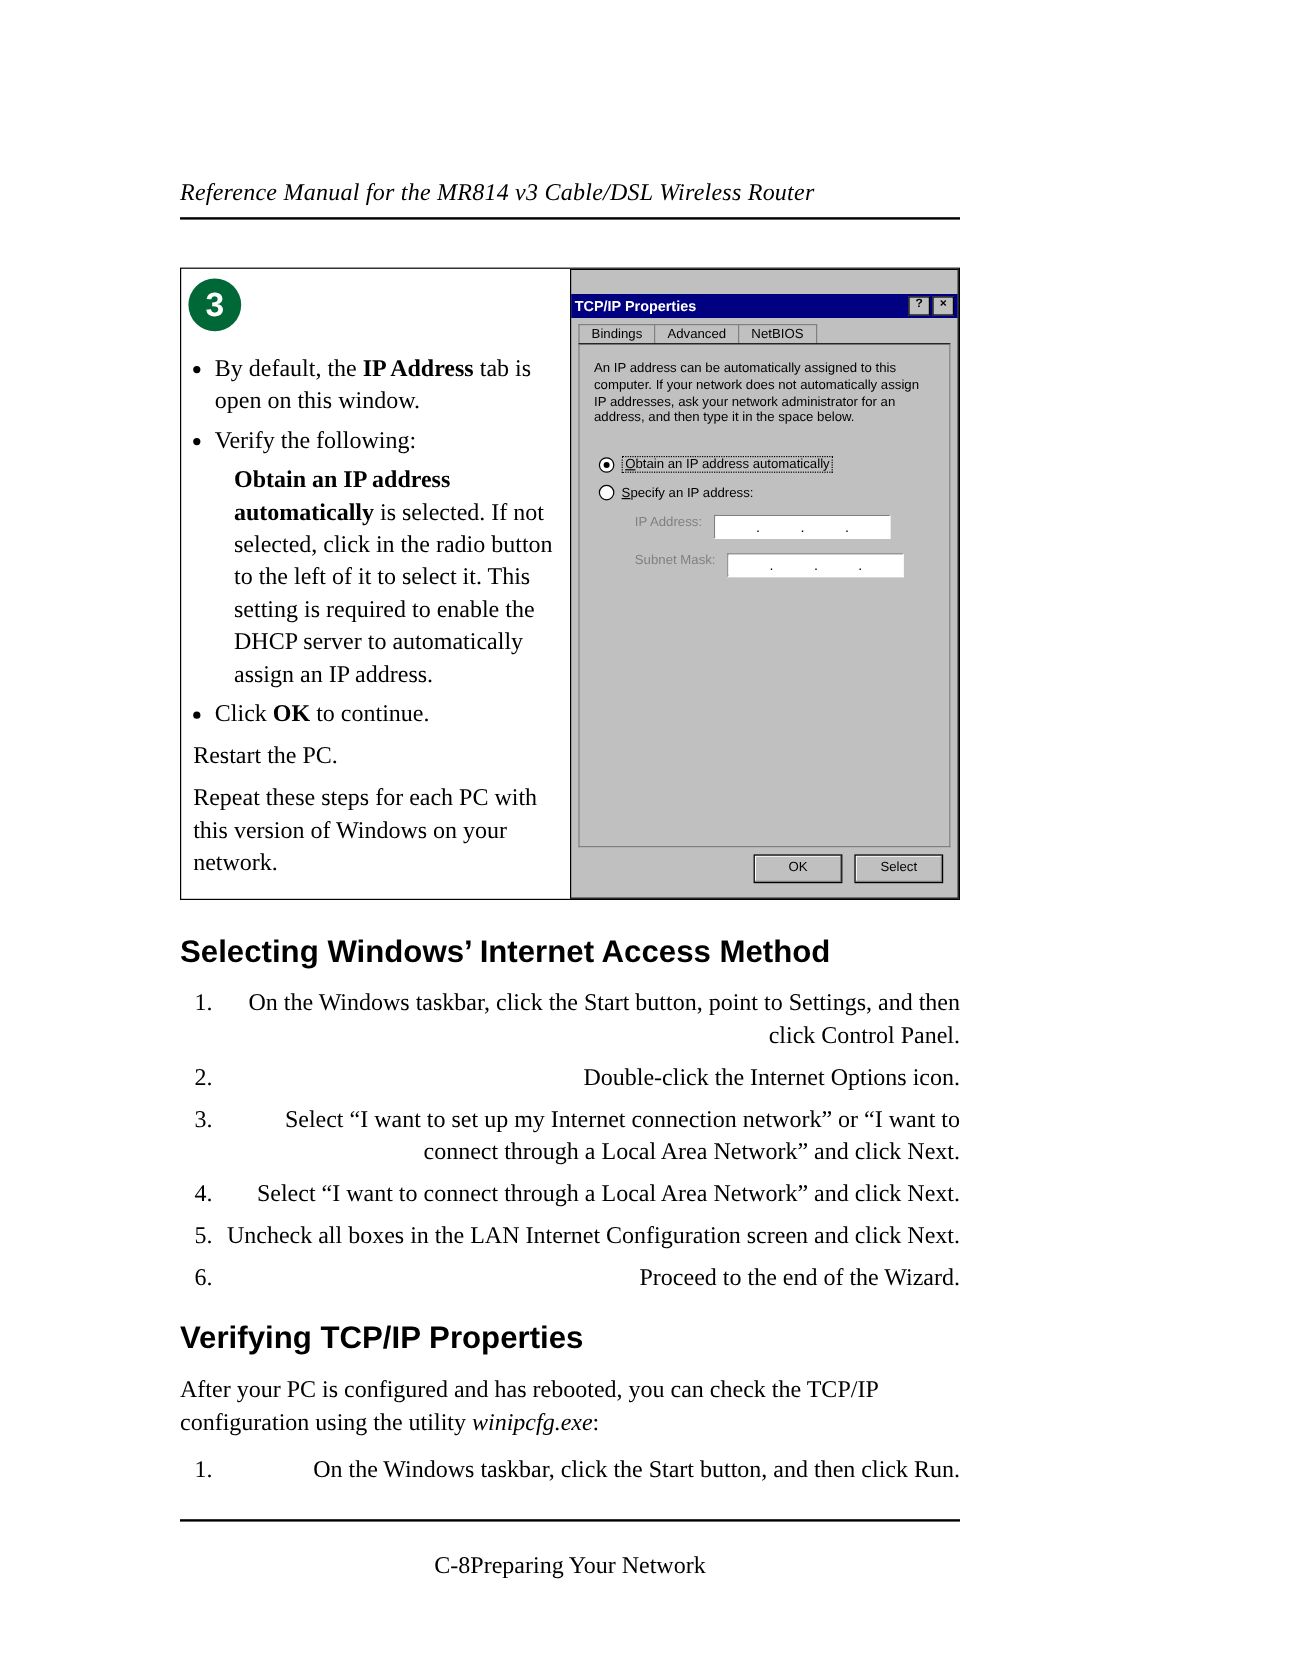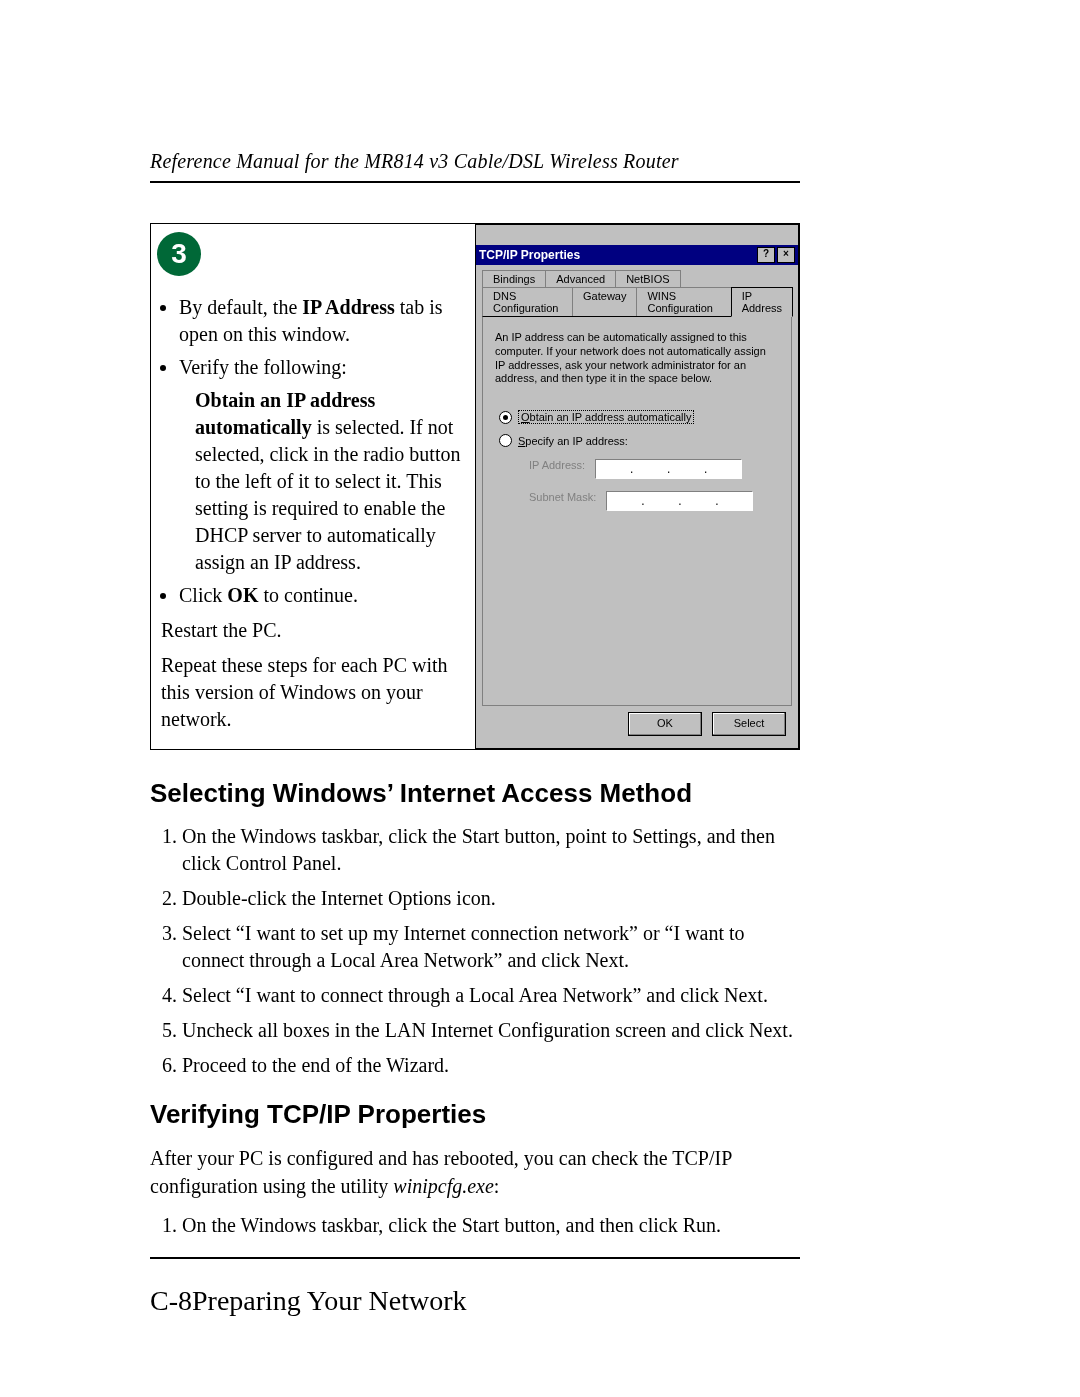--- a/index.html
+++ b/index.html
@@ -163,30 +163,30 @@
     box-shadow: inset -1px -1px 0 #808080, inset 1px 1px 0 #fff;
     font: 11px Tahoma, Arial; text-align: center; line-height: 20px;
   }
 
   
   h2.section {
     font: 700 26px Arial, Helvetica, sans-serif;
     margin: 10px 0 14px 0;
   }
   ol.numbered { margin: 6px 0 20px 32px; padding: 0; font-size: 20px; }
-  ol.numbered li { margin: 8px 0; line-height: 1.35; }
+  ol.numbered li { margin: 8px 0; line-height: 1.35; text-align: right; }
   p.body { font-size: 20px; line-height: 1.4; margin: 12px 0; }
   em.filename { font-style: italic; }
 
   
   .footer {
     position: absolute;
     left: 150px; right: 140px; bottom: 80px;
   }
-  .foot-row { display: flex; justify-content: flex-start; font-size: 28px; margin-top: 26px; }
+  .foot-row { display: flex; justify-content: center; font-size: 20px; margin-top: 26px; }
   .foot-doc { text-align: center; font-style: italic; font-size: 18px; margin-top: 6px; }
 </style>
 </head>
 <body>
 
 <div class="page">
 
   <div class="running-header">Reference Manual for the MR814 v3 Cable/DSL Wireless Router</div>
   <hr class="header-rule">
 
@@ -228,26 +228,20 @@
             <span class="sysbtn">?</span>
             <span class="sysbtn">×</span>
           </span>
         </div>
         <div class="dlg-body">
           <div class="tabs-row">
             <div class="tab">Bindings</div>
             <div class="tab">Advanced</div>
             <div class="tab">NetBIOS</div>
           </div>
-          <div class="tabs-row">
-            <div class="tab">DNS Configuration</div>
-            <div class="tab">Gateway</div>
-            <div class="tab">WINS Configuration</div>
-            <div class="tab-active">IP Address</div>
-          </div>
 
           <div class="tab-panel">
             <div class="dlg-desc">An IP address can be automatically assigned to this computer. If your network does not automatically assign IP addresses, ask your network administrator for an address, and then type it in the space below.</div>
 
             <div class="radio-group">
               <div class="radio-line">
                 <span class="radio-dot sel"></span>
                 <span class="dotted-focus">
                   <u>O</u><span>btain an IP address automatically</span>
                 </span>

